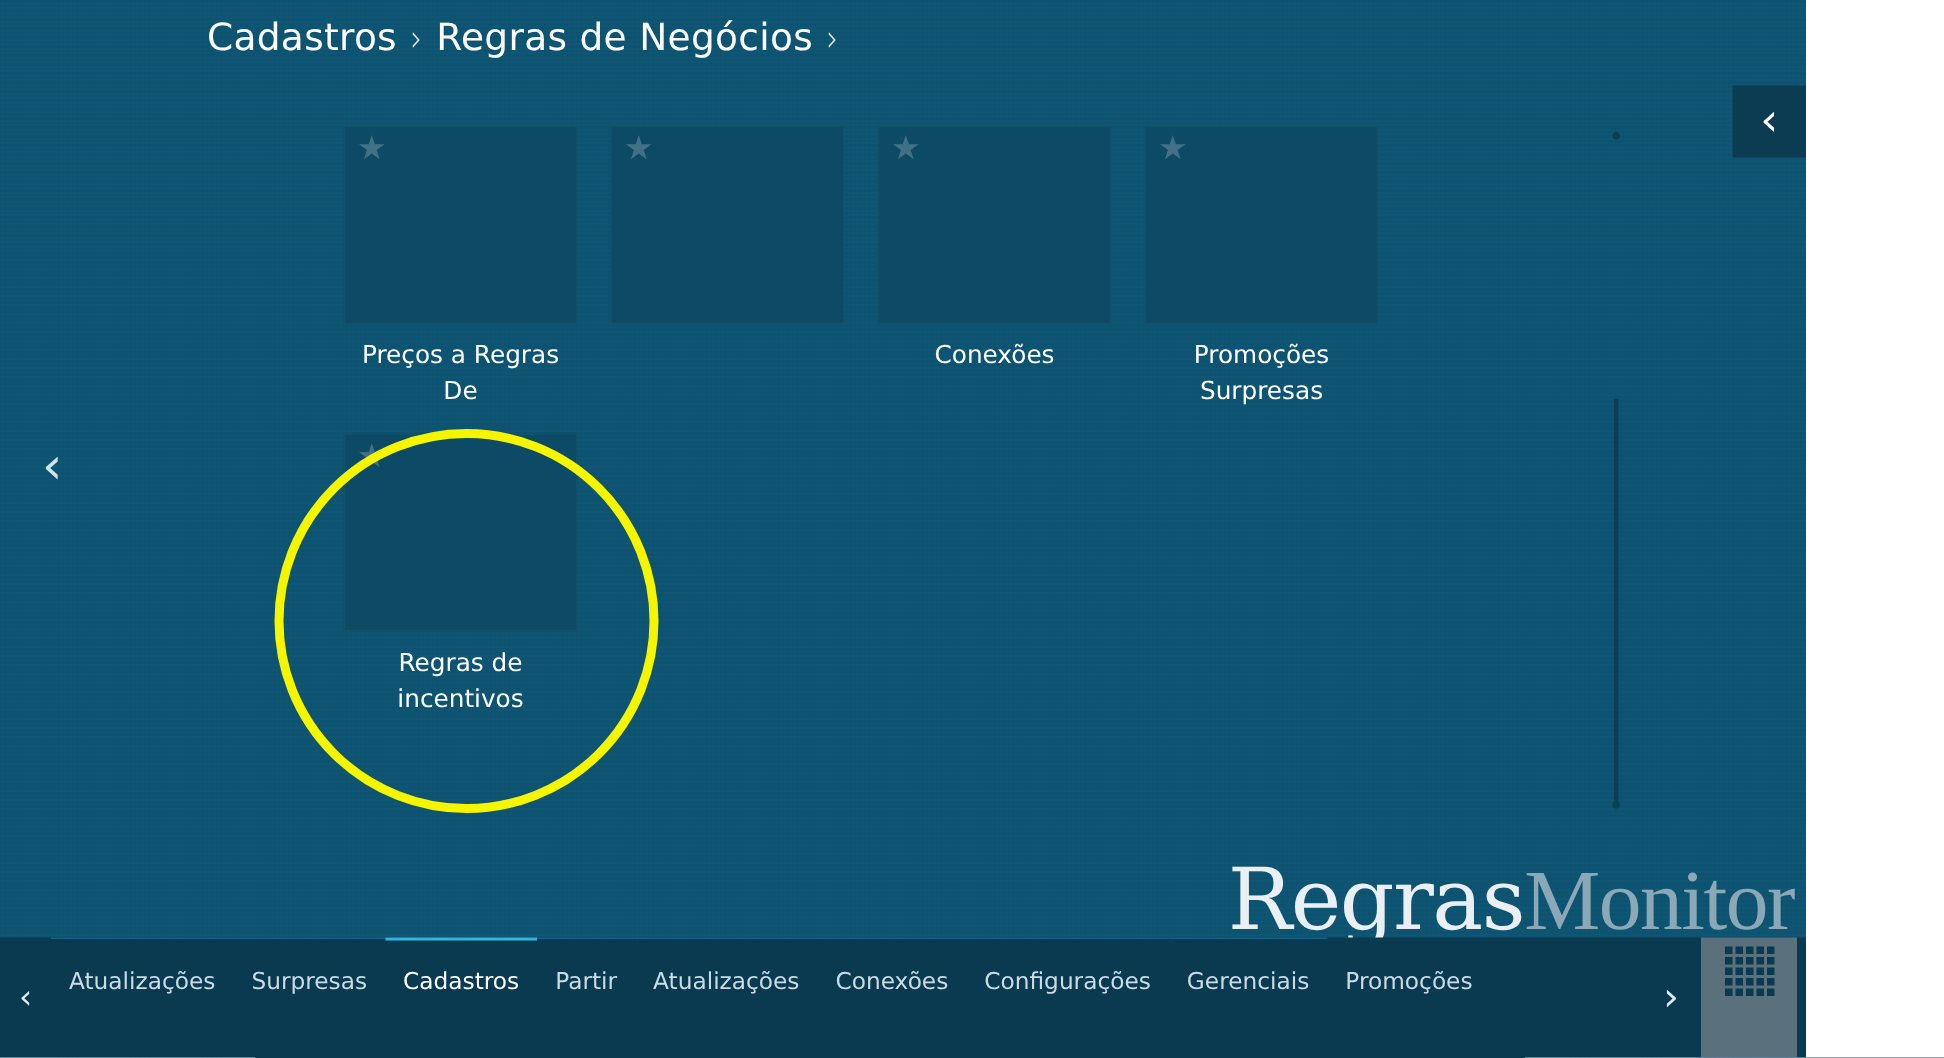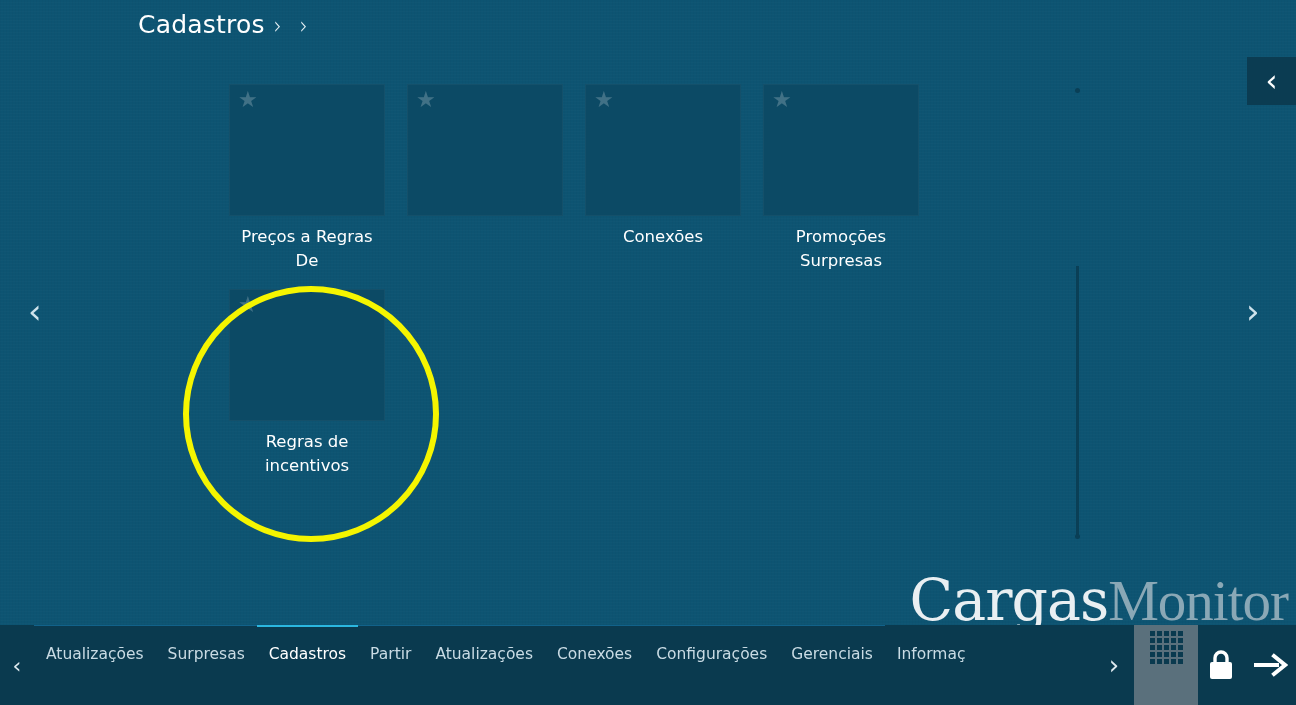--- a/index.html
+++ b/index.html
@@ -4,21 +4,21 @@
 <style>
   * { box-sizing: border-box; }
   html, body {
     margin: 0; padding: 0;
     width: 1296px; height: 705px;
     overflow: hidden;
     font-family: "DejaVu Sans", "Liberation Sans", sans-serif;
   }
   #app {
     position: relative;
-    width: 1296px; height: 705px;
+    width: 1204px; height: 705px;
     background: #0d5472;
     background-image:
       repeating-linear-gradient(0deg, rgba(255,255,255,0.012) 0px, rgba(255,255,255,0.012) 1px, transparent 1px, transparent 3px),
       repeating-linear-gradient(90deg, rgba(0,0,0,0.02) 0px, rgba(0,0,0,0.02) 1px, transparent 1px, transparent 3px);
     color: #ffffff;
     overflow: hidden;
   }
 
   
   #breadcrumb {
@@ -213,20 +213,21 @@
   .arrow-glyph { color: #ffffff; }
 </style>
 </head>
 <body>
 
 <div id="app">
 
   <div id="breadcrumb">
     <span class="crumb">Cadastros</span>
     <span class="sep">›</span>
+    <span class="crumb">Regras de Negócios</span>
     <span class="sep">›</span>
   </div>
 
   <div id="tile-grid">
 
     <div class="tile-row">
 
       <div class="tile">
         <div class="tile-thumb">
           <span class="tile-star">★</span>
@@ -274,21 +275,21 @@
 
   <div id="scroll-dot-top"></div>
   <div id="scroll-track"></div>
   <div id="scroll-dot-bottom"></div>
 
   <div id="collapse-button">
     <span class="chev">‹</span>
   </div>
 
   <div id="watermark">
-    <span class="wm-a">Cargas</span><span class="wm-b">Monitor</span>
+    <span class="wm-a">Regras</span><span class="wm-b">Monitor</span>
   </div>
 
   <div id="bottom-bar">
 
     <div id="bb-prev">‹</div>
 
     <div id="bb-tabs">
       <div class="bb-tab">
         <span class="underline"></span>
         <span>Atualizações</span>
@@ -316,21 +317,21 @@
       <div class="bb-tab">
         <span class="underline"></span>
         <span>Configurações</span>
       </div>
       <div class="bb-tab">
         <span class="underline"></span>
         <span>Gerenciais</span>
       </div>
       <div class="bb-tab clipped">
         
-        <span>Informaç</span>
+        <span>Promoções</span>
       </div>
     </div>
 
     <div id="bb-next">›</div>
 
     <div id="bb-grid-wrap">
       <div id="bb-grid-icon">
         <div class="grid">
           <i></i>
             <i></i>

